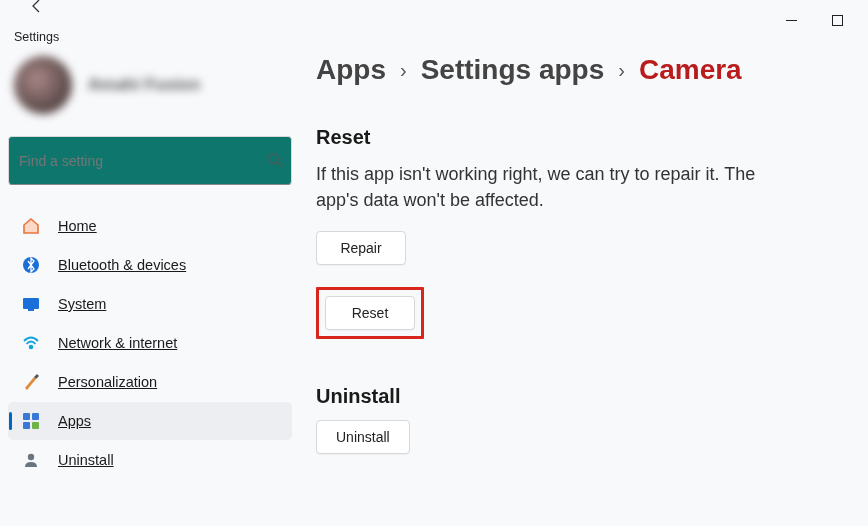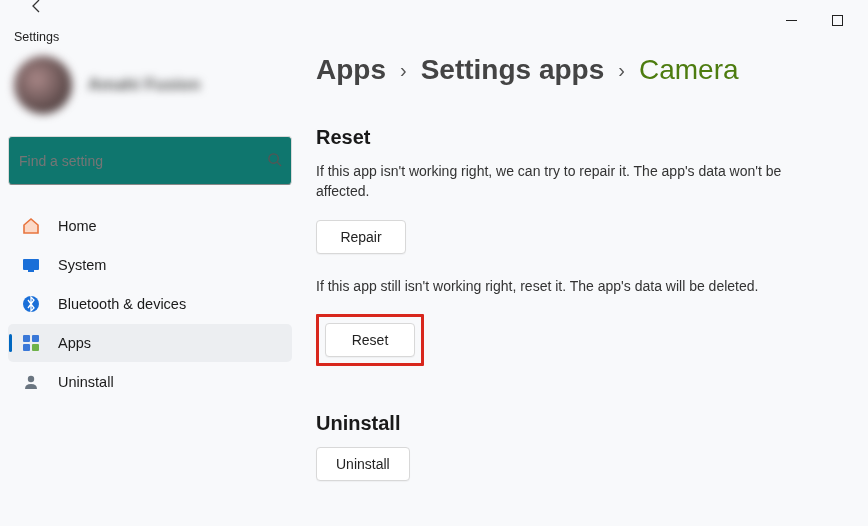--- a/index.html
+++ b/index.html
@@ -60,43 +60,44 @@
   }
   .nav { display:flex; flex-direction:column; gap:1px; }
   .nav-item {
     display:flex; align-items:center; gap:18px;
     height: 38px;
     padding: 0 10px 0 14px;
     border-radius: 5px;
     cursor:pointer;
     position:relative;
     font-size: 14.5px;
+    text-decoration: underline;
   }
   .nav-item.selected { background:#eceef1; }
   .nav-item.selected::before {
     content:""; position:absolute; left:1px; top:10px; bottom:10px;
     width:3px; background:#0067c0; border-radius:2px;
   }
   .nav-icon { width:18px; height:18px; display:flex; align-items:center; justify-content:center;}
   .content {
     flex:1;
     padding: 14px 24px 0 16px;
     overflow:hidden;
   }
   .breadcrumb {
     display:flex; align-items:center; gap:14px;
     font-size: 28px;
     font-weight:600;
     margin-bottom: 40px;
   }
   .crumb-sep { font-weight:400; color:#555; font-size:20px; }
   .crumb-link { color:#444; font-weight:600; }
-  .crumb-current { color:#4d7c0f; font-weight:400;}
+  .crumb-current { color:#b91c1c; font-weight:700;}
   .section-title { font-size:20px; font-weight:600; margin-bottom:12px; }
-  .section-desc { font-size:14px; color:#333; margin-bottom:18px; max-width:480px; line-height:1.45;}
+  .section-desc { font-size:18px; color:#333; margin-bottom:18px; max-width:480px; line-height:1.45;}
   .action-btn {
     background:#fff; border:1px solid #d8d8d8; border-radius:4px;
     height:34px; min-width:90px; padding:0 19px;
     font-size:14px; color:#222; cursor:pointer;
     box-shadow: 0 1px 1px rgba(0,0,0,0.04);
   }
   .highlight-box {
     display:inline-block;
     border:3px solid #d8261c;
     padding:6px;
@@ -156,38 +157,57 @@
           <svg width="18" height="18" viewBox="0 0 18 18" fill="none" stroke="#e7743e" stroke-width="1.6">
               <path d="M2 8 L9 2 L16 8 V16 H2 Z" fill="#fcd9c7"></path>
             </svg>
         </span>
         <span>Home</span>
       </div>
 
       <div class="nav-item">
         <span class="nav-icon">
           <svg width="18" height="18" viewBox="0 0 18 18">
+              <circle cx="9" cy="9" r="8" fill="#1a6fd8"></circle>
+              <path d="M6 5 L12 13 L9 16 V2 L12 5 L6 13" fill="none" stroke="#fff" stroke-width="1.3"></path>
+            </svg>
+        </span>
+        <span>Bluetooth &amp; devices</span>
+      </div>
+
+      <div class="nav-item">
+        <span class="nav-icon">
+          <svg width="18" height="18" viewBox="0 0 18 18">
               <rect x="1" y="3" width="16" height="11" rx="1" fill="#1a6fd8"></rect>
               <rect x="6" y="14" width="6" height="2" fill="#1a6fd8"></rect>
             </svg>
         </span>
         <span>System</span>
       </div>
 
       <div class="nav-item">
         <span class="nav-icon">
-          <svg width="18" height="18" viewBox="0 0 18 18">
-              <circle cx="9" cy="9" r="8" fill="#1a6fd8"></circle>
-              <path d="M6 5 L12 13 L9 16 V2 L12 5 L6 13" fill="none" stroke="#fff" stroke-width="1.3"></path>
-            </svg>
-        </span>
-        <span>Bluetooth &amp; devices</span>
-      </div>
-
-
+          <svg width="18" height="18" viewBox="0 0 18 18" fill="none" stroke="#13a3d9" stroke-width="1.8">
+              <path d="M2 7 Q9 0 16 7"></path>
+              <path d="M4.5 10 Q9 5 13.5 10"></path>
+              <circle cx="9" cy="13" r="1.4" fill="#13a3d9"></circle>
+            </svg>
+        </span>
+        <span>Network &amp; internet</span>
+      </div>
+
+      <div class="nav-item">
+        <span class="nav-icon">
+          <svg width="18" height="18" viewBox="0 0 18 18">
+              <path d="M3 15 L12 4 L14 6 L5 17 Z" fill="#e08a3a"></path>
+              <path d="M12 4 L15 1 L17 3 L14 6 Z" fill="#555"></path>
+            </svg>
+        </span>
+        <span>Personalization</span>
+      </div>
 
       <div class="nav-item selected">
         <span class="nav-icon">
           <svg width="18" height="18" viewBox="0 0 18 18">
               <rect x="1" y="1" width="7" height="7" rx="1" fill="#3a78d8"></rect>
               <rect x="10" y="1" width="7" height="7" rx="1" fill="#3a78d8"></rect>
               <rect x="1" y="10" width="7" height="7" rx="1" fill="#3a78d8"></rect>
               <rect x="10" y="10" width="7" height="7" rx="1" fill="#6fb24a"></rect>
             </svg>
         </span>
@@ -215,21 +235,20 @@
       <span class="crumb-link">Settings apps</span>
       <span class="crumb-sep">›</span>
       <span class="crumb-current">Camera</span>
     </div>
 
     <div class="section-title">Reset</div>
     <div class="section-desc">If this app isn't working right, we can try to repair it. The app's data won't be affected.</div>
     <button class="action-btn">Repair</button>
 
     <div class="gap-md"></div>
-    <div class="section-desc" style="max-width:560px">If this app still isn't working right, reset it. The app's data will be deleted.</div>
     <div class="highlight-box">
       <button class="action-btn">Reset</button>
     </div>
 
     <div class="gap-lg"></div>
     <div class="section-title">Uninstall</div>
     <button class="action-btn">Uninstall</button>
   </div>
 </div>
 

